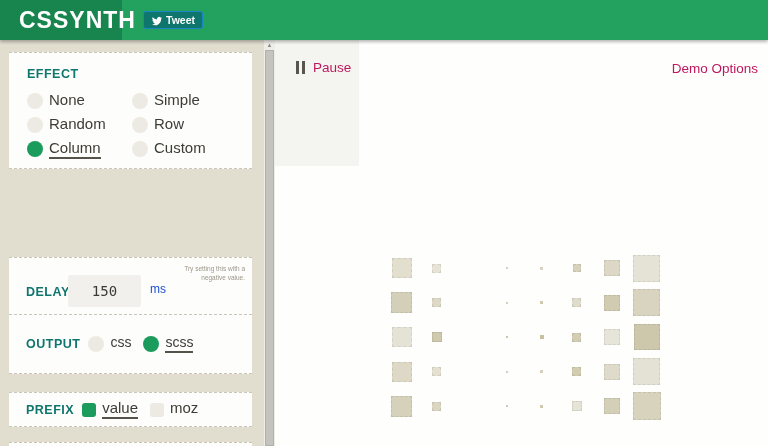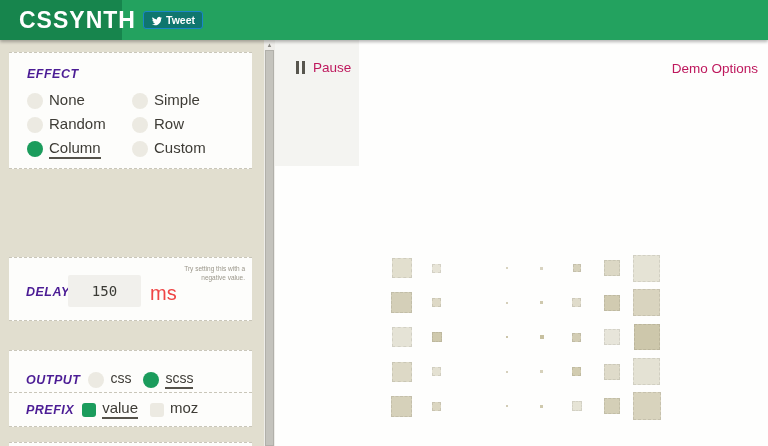--- a/index.html
+++ b/index.html
@@ -16,45 +16,45 @@
          color:#fff;font-size:10.5px;font-weight:bold;display:flex;align-items:center;
          padding:0 7px;gap:4px;border:1px solid #1a86c8;box-sizing:border-box;cursor:pointer;}
   .tweet svg{display:block;}
 
   
   .panel{position:absolute;left:9px;width:243px;background:#fdfdfb;box-sizing:border-box;
          border-top:1px dashed #c9c6b9;border-bottom:1px dashed #c9c6b9;}
   .p-effect{top:52px;height:117px;}
   .p-elements{top:183px;height:64px;}
   .p-delay{top:257px;height:64px;}
-  .p-output{top:350px;height:60px;text-align:right;}
+  .p-output{top:314px;height:60px;text-align:right;}
   .p-prefix{top:392px;height:35px;}
   .p-partial{top:442px;height:10px;border-bottom:none;}
-  .ptitle{font-size:12.5px;font-weight:bold;color:#4c1d95;letter-spacing:.5px;font-style:italic;}
+  .ptitle{font-size:12.5px;font-weight:bold;color:#0f766e;letter-spacing:.5px;}
 
   .eff-title{position:absolute;left:18px;top:14px;}
   .eff-grid{position:absolute;left:18px;top:36px;display:grid;grid-template-columns:105px auto;
             grid-auto-rows:24px;}
   .opt{display:flex;align-items:center;cursor:pointer;}
   .radio{width:16px;height:16px;border-radius:50%;background:#eceae2;margin-right:6px;flex:none;}
   .check{width:14px;height:14px;border-radius:3px;background:#eceae2;margin-right:6px;flex:none;}
   .sel .radio,.sel .check{background:#1b9c5c;}
   .olabel{font-size:15px;color:#3e3c36;line-height:1;padding-bottom:2px;border-bottom:2px solid transparent;}
   .sel .olabel{border-bottom-color:#55524a;}
 
   .el-title{position:absolute;left:17px;top:27px;}
   .num{position:absolute;width:45px;height:27px;background:#f1f0ec;border:none;border-radius:2px;
        text-align:center;font-family:"DejaVu Sans Mono",monospace;font-size:14px;color:#3a3a35;outline:none;}
   .el-in1{left:88px;top:19px;}
   .el-x{position:absolute;left:137px;top:26px;font-size:12px;color:#8f8d83;}
   .el-in2{left:149px;top:19px;}
 
   .dl-title{position:absolute;left:17px;top:27px;}
   .dl-in{left:59px;top:17px;width:69px;height:30px;}
-  .dl-unit{position:absolute;left:141px;top:24px;font-size:20px;color:#ef4444;}
+  .dl-unit{position:absolute;left:141px;top:24px;font-size:12px;color:#1d4ed8;}
   .dl-hint{position:absolute;right:7px;top:7px;width:62px;font-size:6.5px;line-height:1.35;
            color:#9a968a;text-align:right;}
 
   .panel-row{display:flex;align-items:center;height:100%;padding-left:17px;box-sizing:border-box;}
   .panel-row .ptitle{margin-right:8px;}
   .opt.horiz{margin-right:12px;}
   .out-label{font-size:14px;}
   .pre-label{font-size:15px;}
 
   

